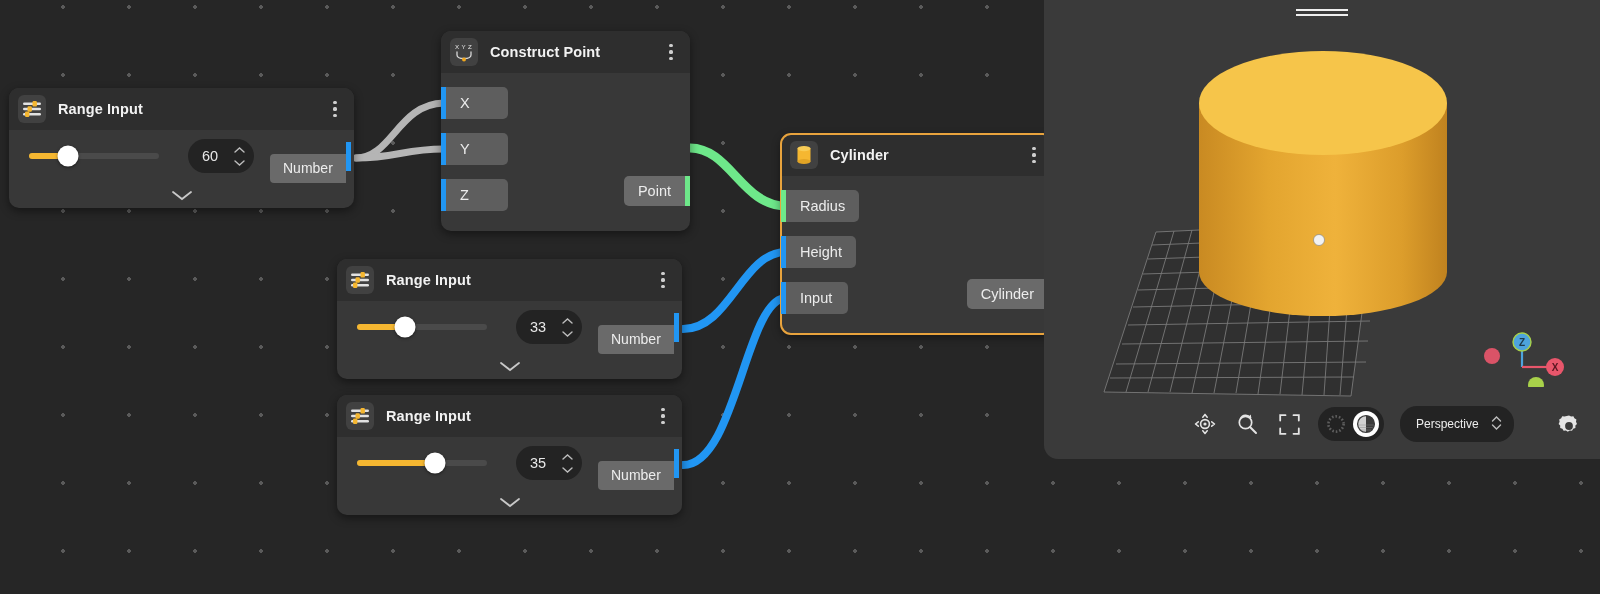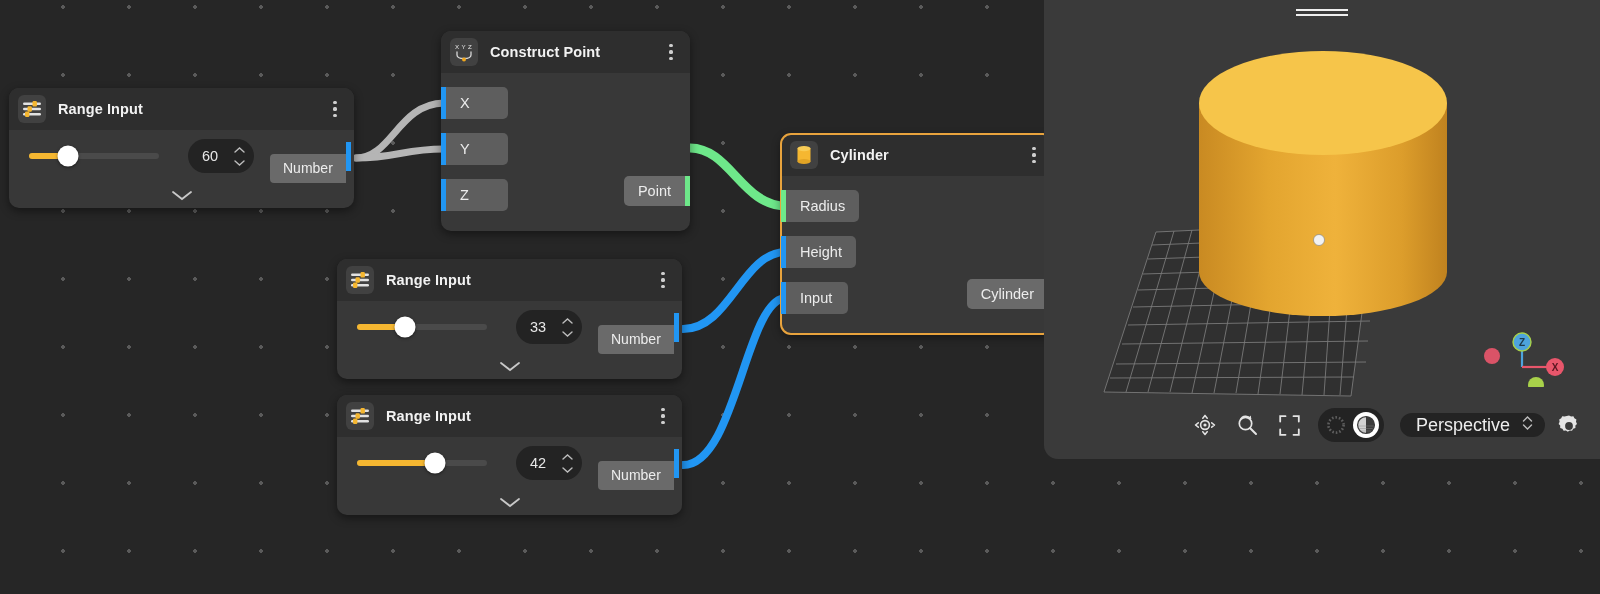--- a/index.html
+++ b/index.html
@@ -128,24 +128,24 @@
     display: flex; align-items: center; justify-content: center;
   }
   .shade-group {
     display: flex; align-items: center; gap: 4px;
     height: 34px; padding: 0 5px;
     background: #232323; border-radius: 17px;
   }
   .shade-btn { width: 26px; height: 26px; display: flex; align-items: center; justify-content: center; border-radius: 50%; }
   .shade-btn.active { background: #FFFFFF; }
   .persp {
-    height: 24px; padding: 0 12px 0 16px;
+    height: 36px; padding: 0 12px 0 16px;
     background: #232323; border-radius: 17px;
     display: flex; align-items: center; gap: 12px;
-    color: #EDEDED; font-size: 18px;
+    color: #EDEDED; font-size: 12px;
   }
   .gear-btn {
     position: absolute; right: 18px; bottom: 20px;
     width: 26px; height: 26px;
     display: flex; align-items: center; justify-content: center;
   }
   .gizmo { position: absolute; right: 36px; bottom: 72px; width: 84px; height: 64px; }
 </style>
 </head>
 <body>
@@ -374,21 +374,21 @@
             <i></i>
           </span>
       </div>
       <div class="node-body">
         <div class="range-row">
           <div class="slider">
             <div class="fill" style="width:60%"></div>
             <div class="knob" style="left:60%"></div>
           </div>
           <div class="numfield">
-            <span class="val">42</span>
+            <span class="val">35</span>
             <span class="stepper">
               <svg width="11" height="6" viewBox="0 0 11 6">
                   <path d="M1 5 L5.5 1 L10 5" stroke="#BDBDBD" stroke-width="1.4" fill="none" stroke-linecap="round"></path>
                 </svg>
               <svg width="11" height="6" viewBox="0 0 11 6">
                   <path d="M1 1 L5.5 5 L10 1" stroke="#BDBDBD" stroke-width="1.4" fill="none" stroke-linecap="round"></path>
                 </svg>
             </span>
           </div>
           <div class="outport">

